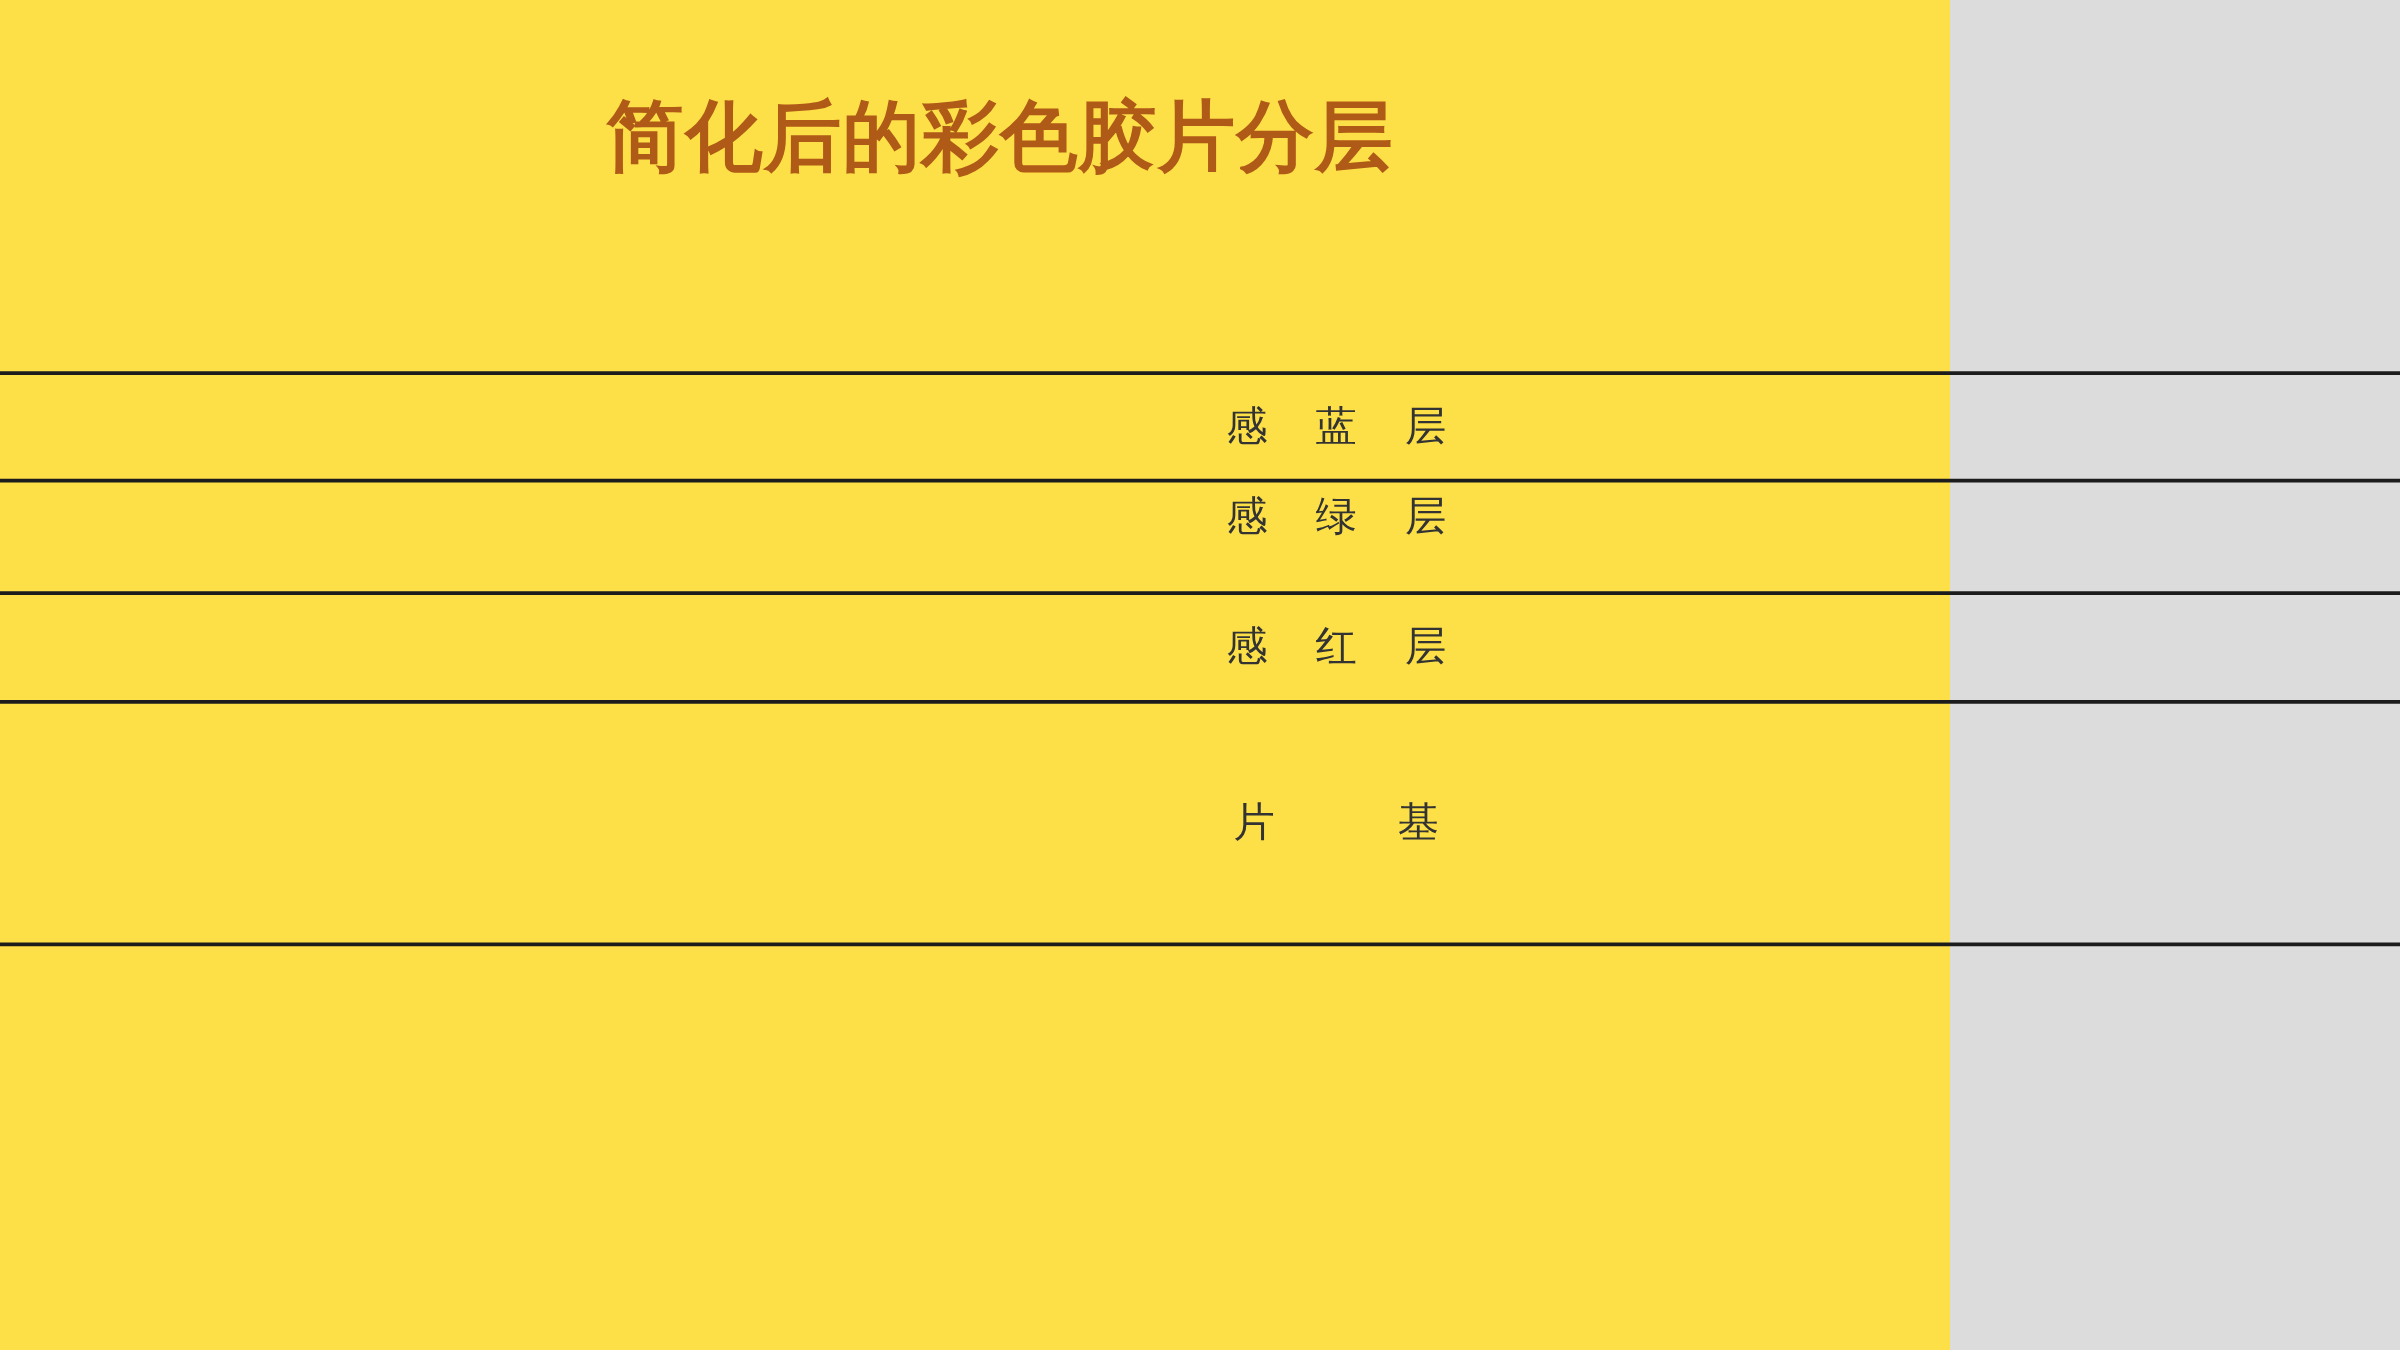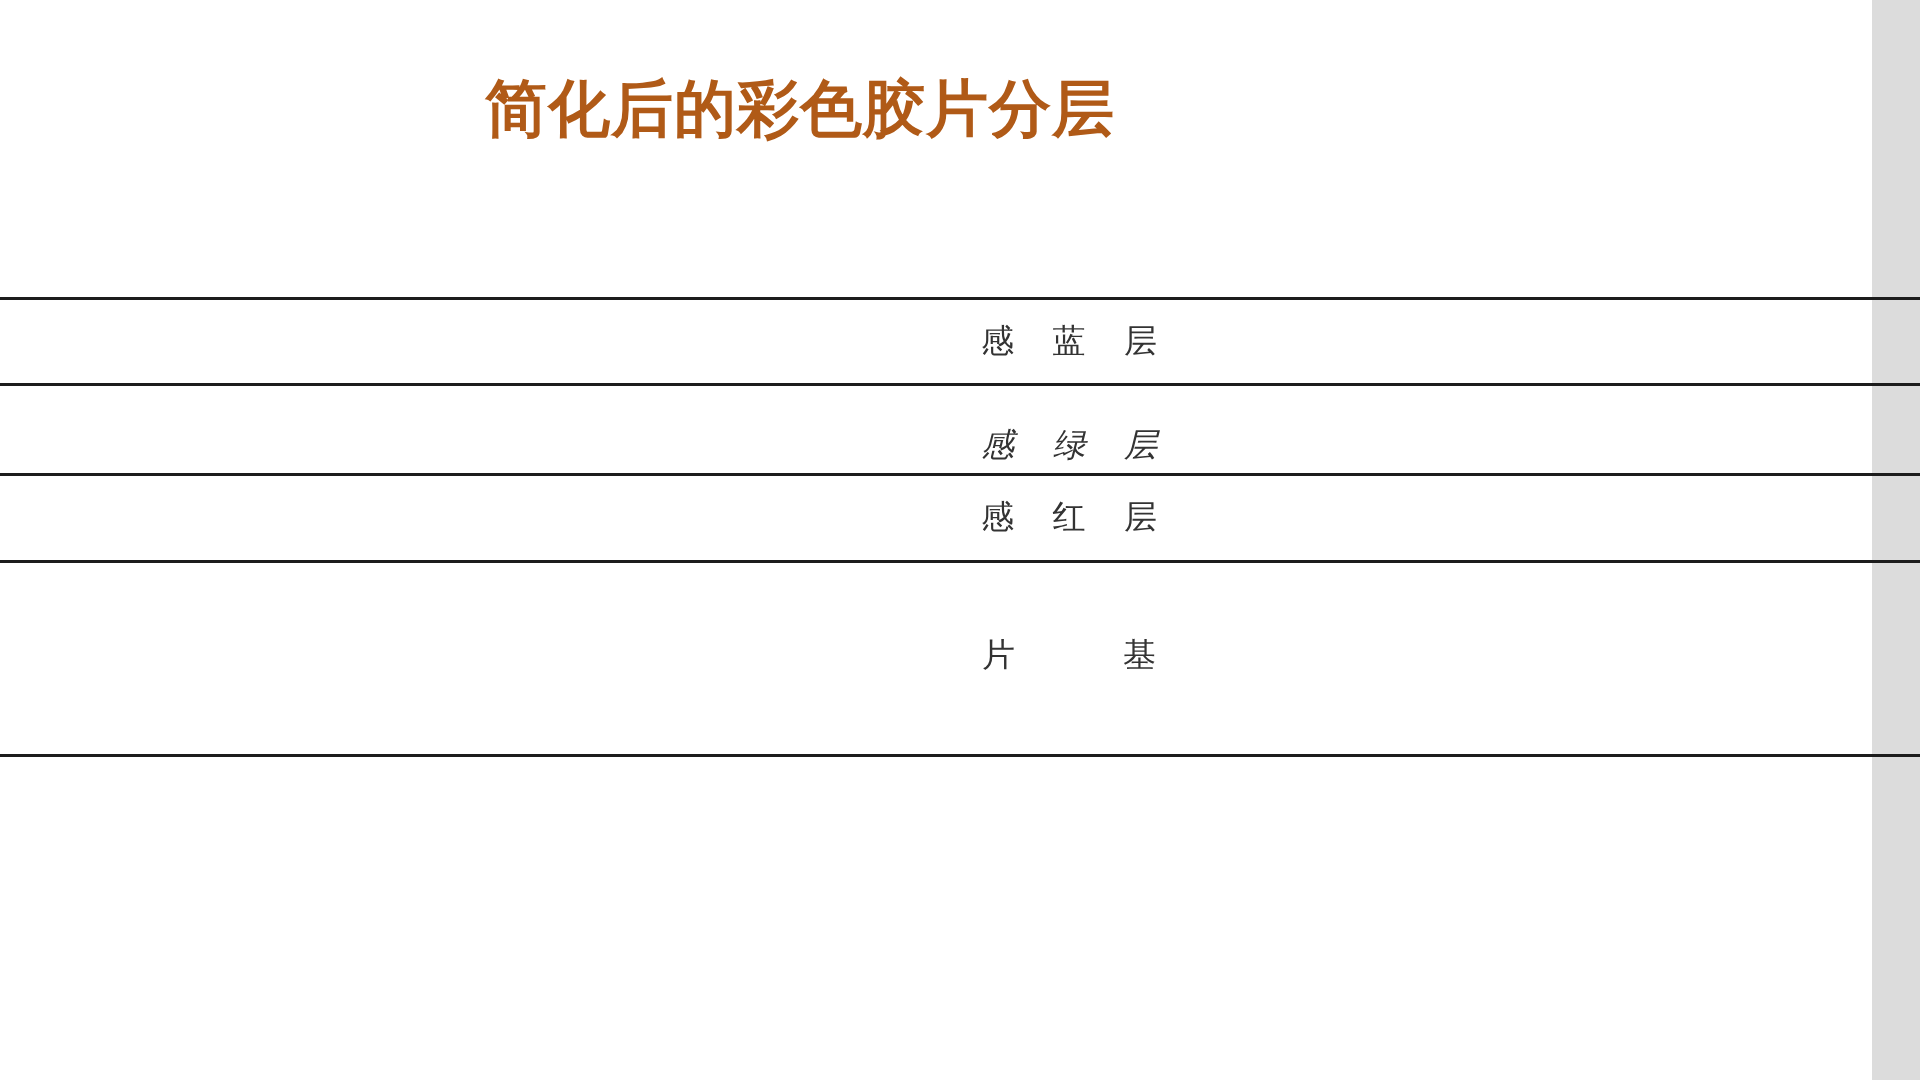--- a/index.html
+++ b/index.html
@@ -10,23 +10,23 @@
   body {
     width: 1920px;
     height: 1080px;
     background: #dcdcdc;
     font-family: "DejaVu Sans", "Liberation Sans", sans-serif;
     overflow: hidden;
   }
 
   #slide {
     position: relative;
-    width: 1872px;
+    width: 1560px;
     height: 1080px;
-    background: #ffffff;
+    background: #fde047;
     box-sizing: border-box;
   }
 
   
   .slide-title {
     position: absolute;
     left: 0;
     top: 72px;
     width: 1600px;          
     text-align: center;
@@ -72,32 +72,31 @@
     letter-spacing: 14px;
     
     padding-left: 14px;
     white-space: nowrap;
     transform: translateX(109px);   
   }
 
   .layer-label.base {
     letter-spacing: 44px;
     padding-left: 44px;
-    font-family: Liberation Mono, monospace;
   }
 
   
   .r0 { top: 0px; }
   .r1 { top: 86px; }
   .r2 { top: 176px; }
   .r3 { top: 263px; }
   .r4 { top: 457px; }
 
   .b0 { top: 0px;   height: 86px;  }
-  .b1 { top: 102px;  height: 90px; font-style: italic;  }
+  .b1 { top: 70px;  height: 90px;  }
   .b2 { top: 176px; height: 87px; align-items: center;  }
   .b3 { top: 263px; height: 194px; }
 </style>
 </head>
 <body>
 
 <div id="slide">
 
   <div class="slide-title">简化后的彩色胶片分层</div>
 

